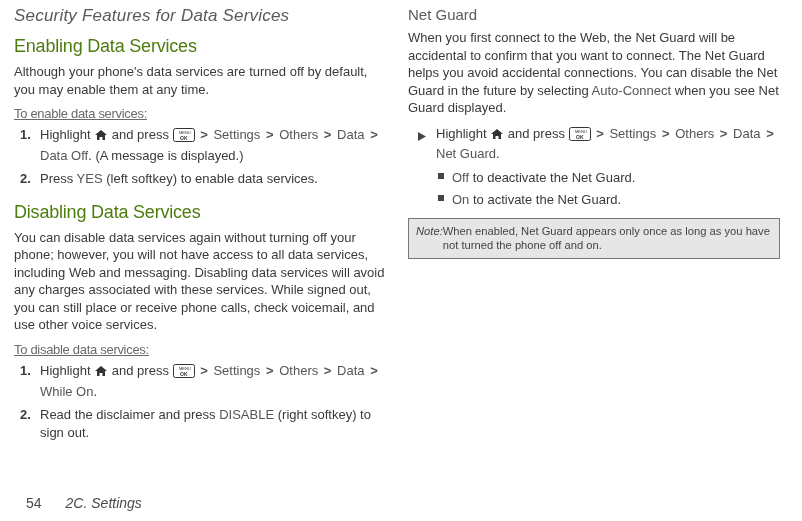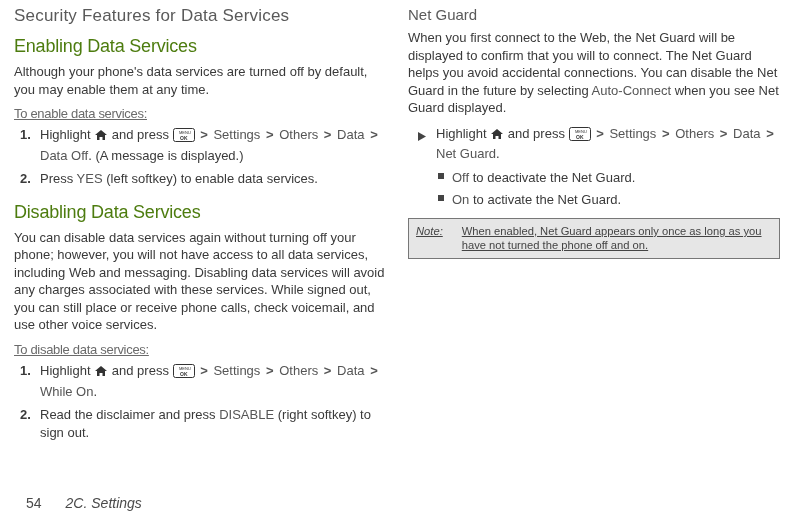--- a/index.html
+++ b/index.html
@@ -17,20 +17,21 @@
       display: flex;
       gap: 22px;
       padding: 6px 14px 0 14px;
     }
     .col {
       width: 372px;
       display: flex;
       flex-direction: column;
     }
     .section-title {
+      font-style: italic;
       font-size: 17px;
       color: #5a5a5a;
       margin-bottom: 10px;
       letter-spacing: 0.2px;
     }
     .sub-heading {
       font-size: 18px;
       color: #4d7c0f;
       margin-bottom: 6px;
       letter-spacing: -0.2px;
@@ -108,23 +109,22 @@
     }
     .bold-gray { font-weight: normal; color: #555; }
     .note-box {
       border: 1px solid #777;
       background: #e6e6e6;
       padding: 5px 7px;
       font-size: 11.2px;
       line-height: 1.3;
       color: #444;
       display: flex;
-      gap: 19px;
+      gap: 0;
       margin-top: 4px;
-      text-decoration: underline;
     }
     .note-label {
       font-style: italic;
       white-space: nowrap;
     }
     .footer {
       position: absolute;
       left: 26px;
       bottom: 10px;
       font-size: 14px;
@@ -198,21 +198,21 @@
       <li>
         <span class="num">2.</span>
         <span>Read the disclaimer and press </span><span class="bold-gray">DISABLE</span><span> (right softkey) to sign out.</span>
       </li>
     </ol>
   </div>
 
   <div class="col">
     <div class="sub-heading2">Net Guard</div>
     <div class="body-text">
-      <span>When you first connect to the Web, the Net Guard will be displayed to confirm that you will to connect. The Net Guard helps you avoid accidental connections. You can disable the Net Guard in the future by selecting </span><span class="bold-gray">Auto-Connect</span><span> when you see Net Guard displayed.</span>
+      <span>When you first connect to the Web, the Net Guard will be accidental to confirm that you want to connect. The Net Guard helps you avoid accidental connections. You can disable the Net Guard in the future by selecting </span><span class="bold-gray">Auto-Connect</span><span> when you see Net Guard displayed.</span>
     </div>
 
     <div class="bullet-row">
       <span class="tri"><svg width="8" height="9" viewBox="0 0 8 9">
             <path d="M0 0 L8 4.5 L0 9 Z" fill="#444"></path>
           </svg></span>
       <span>Highlight </span><span class="icon-home"><svg width="14" height="12" viewBox="0 0 14 12">
             <path d="M7 1 L13 6 L11 6 L11 11 L8.5 11 L8.5 8 L5.5 8 L5.5 11 L3 11 L3 6 L1 6 Z" fill="#333"></path>
           </svg></span><span> and press </span><span class="icon-ok"><svg width="22" height="14" viewBox="0 0 22 14">
             <rect x="0.5" y="0.5" width="21" height="13" rx="2" fill="#fff" stroke="#333"></rect>

